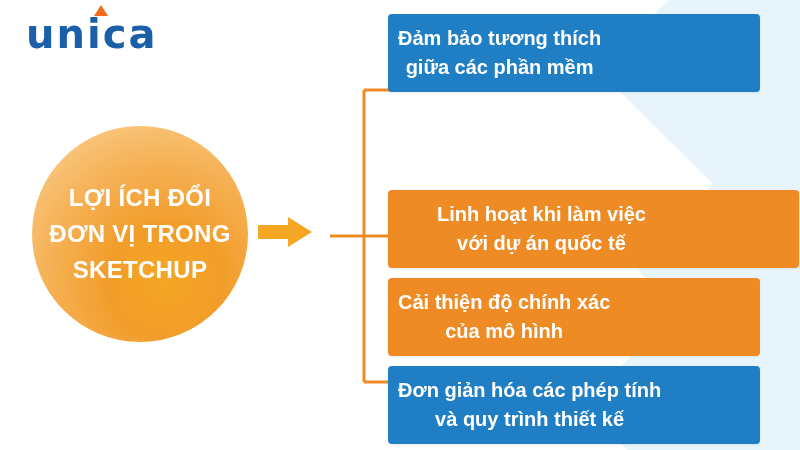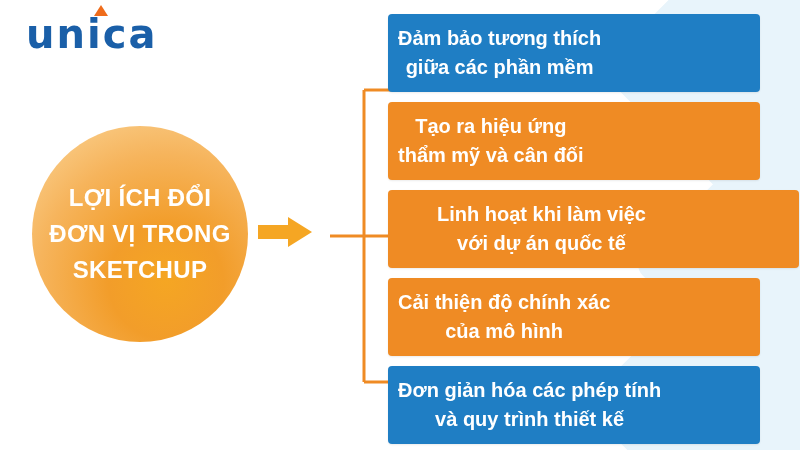--- a/index.html
+++ b/index.html
@@ -190,24 +190,20 @@
     <path d="M34,4 L34,296" stroke="#ef8b24" stroke-width="3" fill="none"></path>
     <path d="M34,4 L80,4" stroke="#ef8b24" stroke-width="3" fill="none"></path>
     <path d="M34,150 L80,150" stroke="#ef8b24" stroke-width="3" fill="none"></path>
     <path d="M34,296 L80,296" stroke="#ef8b24" stroke-width="3" fill="none"></path>
   </svg>
 
   <div class="box box-0">
     <div class="box-text">Đảm bảo tương thích
 giữa các phần mềm</div>
   </div>
-  <div class="box box-1">
-    <div class="box-text">Tạo ra hiệu ứng
-thẩm mỹ và cân đối</div>
-  </div>
   <div class="box box-2">
     <div class="box-text">Linh hoạt khi làm việc
 với dự án quốc tế</div>
   </div>
   <div class="box box-4">
     <div class="box-text">Đơn giản hóa các phép tính
 và quy trình thiết kế</div>
   </div>
   <div class="box box-3">
     <div class="box-text">Cải thiện độ chính xác

